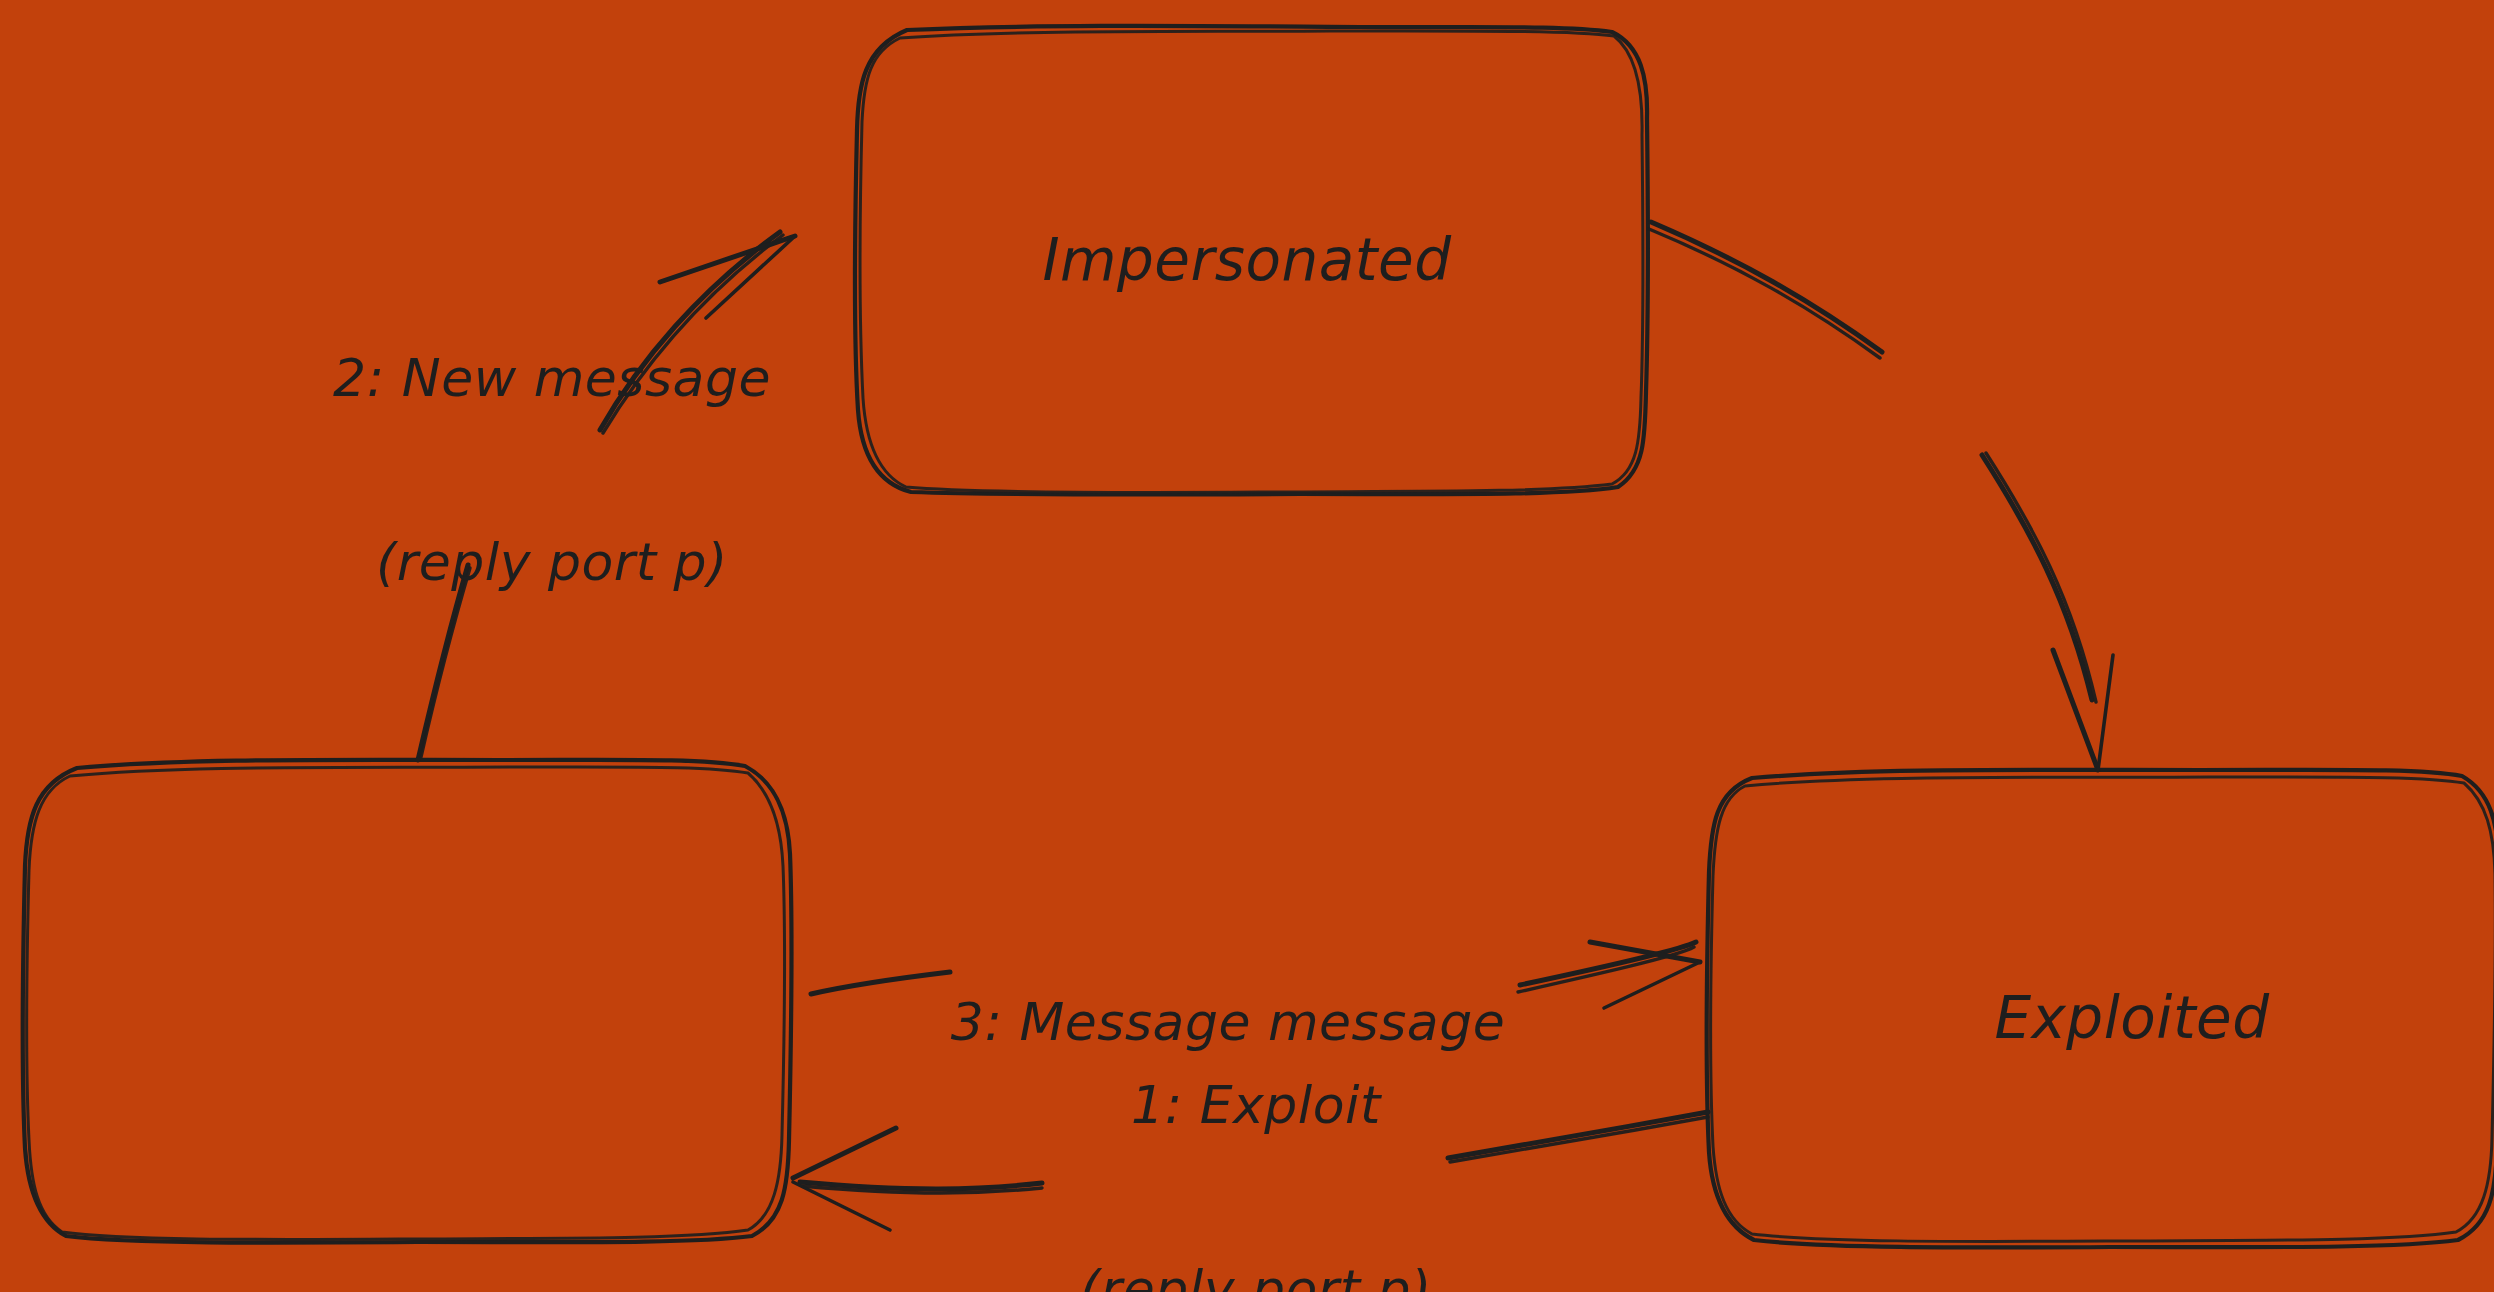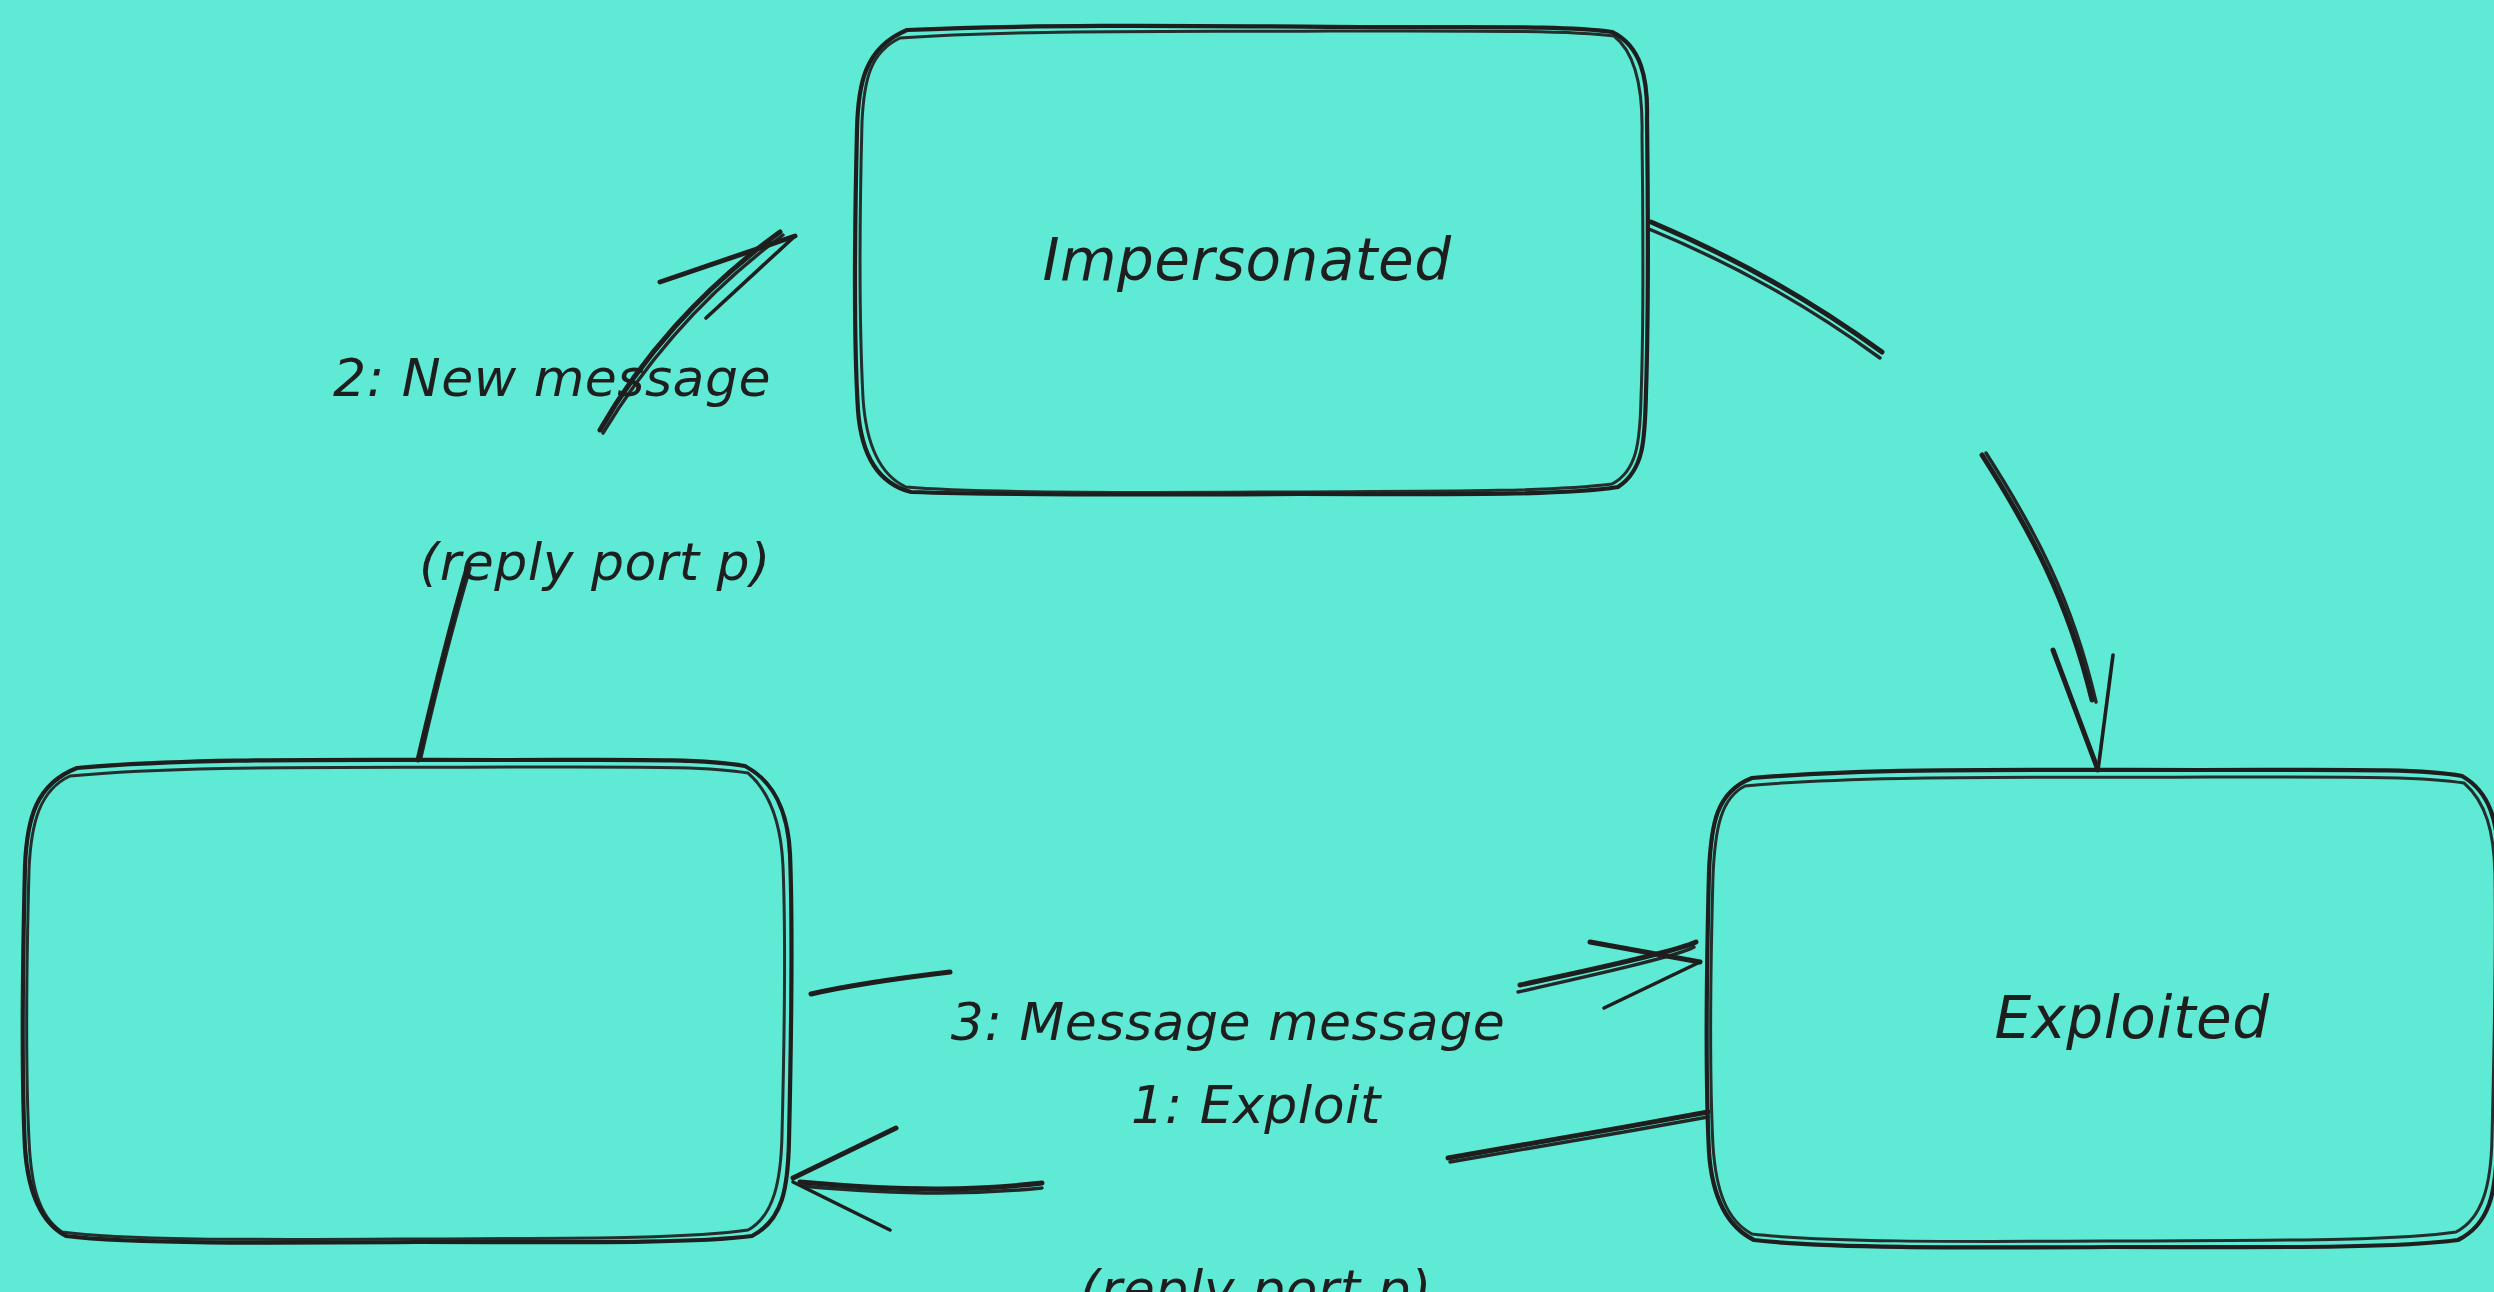--- a/index.html
+++ b/index.html
@@ -11,21 +11,21 @@
   body {
     width: 2494px;
     height: 1292px;
     overflow: hidden;
     font-family: "DejaVu Sans", sans-serif;
   }
   #diagram-root {
     position: relative;
     width: 2494px;
     height: 1292px;
-    background: #5eead4;
+    background: #c2410c;
   }
   svg#sketch {
     position: absolute;
     top: 0;
     left: 0;
     width: 2494px;
     height: 1292px;
     display: block;
   }
   .stroke {
@@ -153,21 +153,21 @@
       <path class="stroke arrow-head" d="M793,1178 L896,1128"></path>
       <path class="stroke arrow-head-2" d="M793,1182 L890,1230"></path>
     </g>
   </svg>
 
   <div class="txt node-label" style="left:1247px; top:260px;">Impersonated</div>
 
 
   <div class="txt node-label" style="left:2092px; top:1018px;margin-left:40px;">Exploited</div>
 
-  <div class="txt edge-label" style="left:552px; top:470px;text-align:right;">
+  <div class="txt edge-label" style="left:552px; top:470px;">
     <span class="ln">2: New message</span>
     <span class="ln">(reply port p)</span>
   </div>
 
 
   <div class="txt edge-label" style="left:1228px; top:1022px;">
     <span class="ln">3: Message message</span>
   </div>
 
   <div class="txt edge-label" style="left:1256px; top:1197px;">

